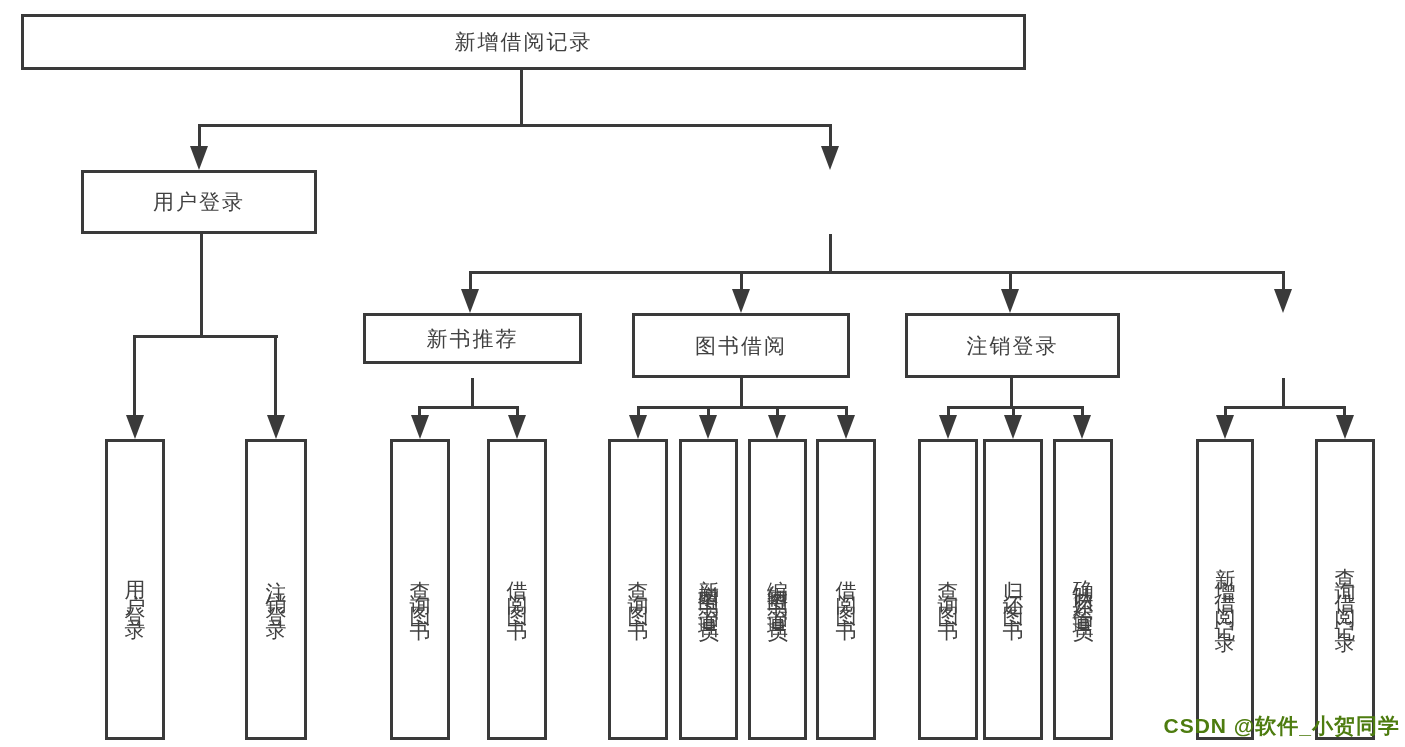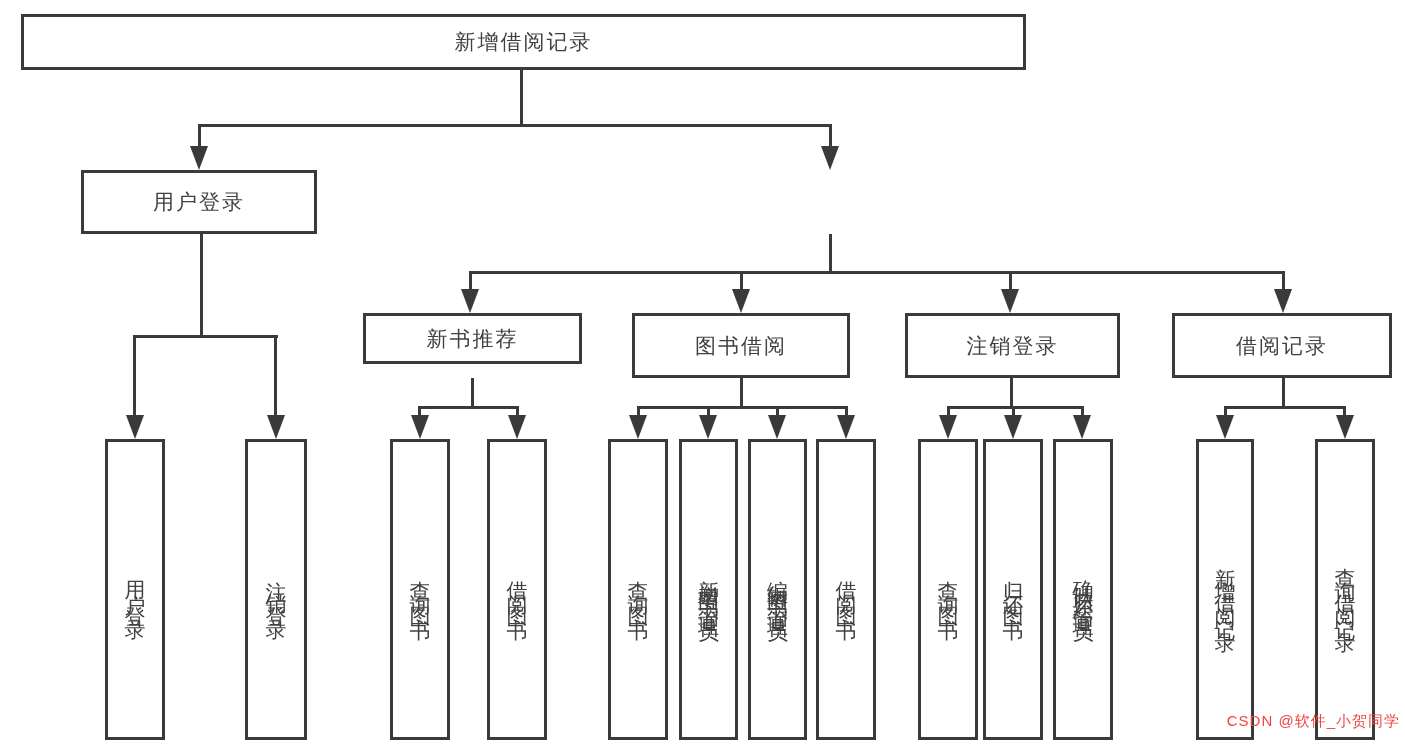--- a/index.html
+++ b/index.html
@@ -36,39 +36,39 @@
     position:absolute;
     width:0;height:0;
     border-left:9px solid transparent;
     border-right:9px solid transparent;
     border-top:24px solid #3a3a3a;
   }
   .watermark{
     position:absolute;
     left:1150px;top:712px;width:250px;
     text-align:right;
-    font-size:15px;
-    color:#ef4444;
+    font-size:21px;
+    color:#4d7c0f;
     letter-spacing:1px;
     z-index:5;
+    font-weight:bold;
   }
 </style>
 </head>
 <body>
 
 <div class="canvas">
 
   <div class="node" style="left:21px;top:14px;width:1005px;height:56px">新增借阅记录</div>
 
   <div class="node" style="left:81px;top:170px;width:236px;height:64px">用户登录</div>
 
   <div class="node" style="left:363px;top:313px;width:219px;height:51px">新书推荐</div>
   <div class="node" style="left:632px;top:313px;width:218px;height:65px">图书借阅</div>
   <div class="node" style="left:905px;top:313px;width:215px;height:65px">注销登录</div>
-  <div class="node" style="left:1172px;top:313px;width:220px;height:65px">借阅记录</div>
 
   <div class="node leaf" style="left:105px;top:439px;width:60px;height:301px">用户登录</div>
   <div class="node leaf" style="left:245px;top:439px;width:62px;height:301px">注销登录</div>
   <div class="node leaf" style="left:390px;top:439px;width:60px;height:301px">查询图书</div>
   <div class="node leaf" style="left:487px;top:439px;width:60px;height:301px">借阅图书</div>
   <div class="node leaf" style="left:608px;top:439px;width:60px;height:301px">查询图书</div>
   <div class="node leaf" style="left: 679px; top: 439px; width: 59px; height: 301px; letter-spacing: 6px;">新增图书（管理员）</div>
   <div class="node leaf" style="left: 748px; top: 439px; width: 59px; height: 301px; letter-spacing: 6px;">编辑图书（管理员）</div>
   <div class="node leaf" style="left:816px;top:439px;width:60px;height:301px">借阅图书</div>
   <div class="node leaf" style="left:918px;top:439px;width:60px;height:301px">查询图书</div>

